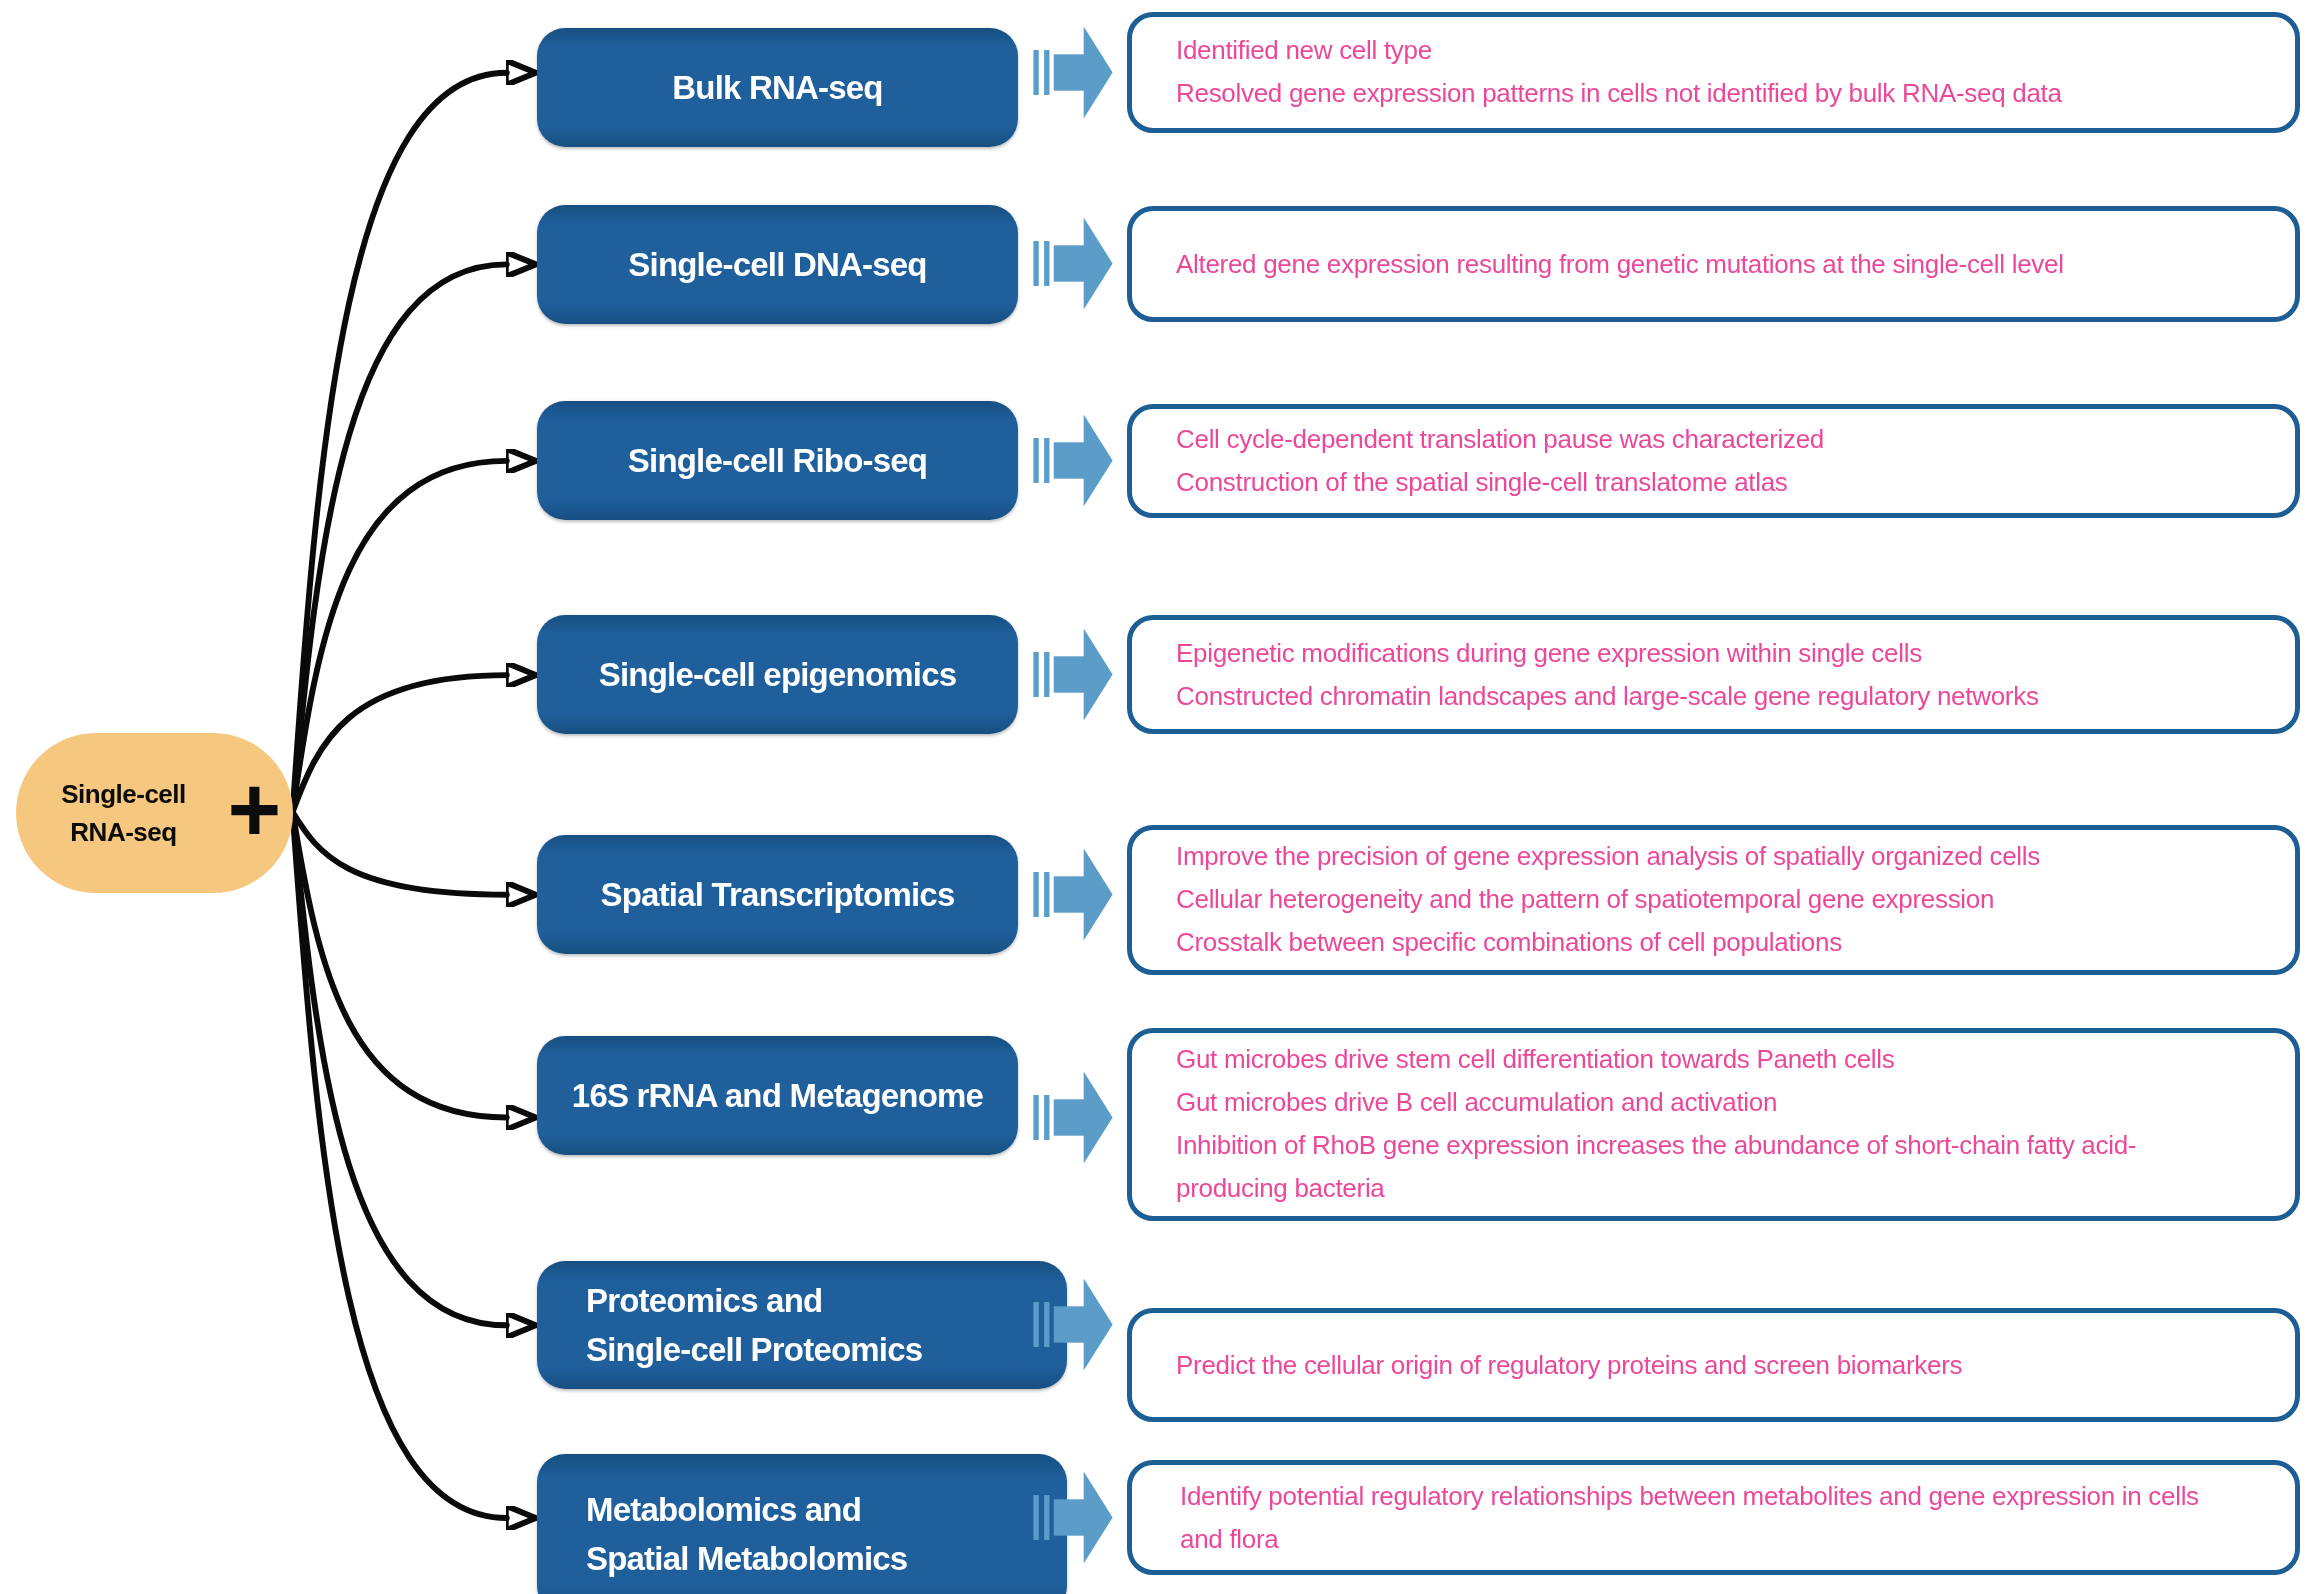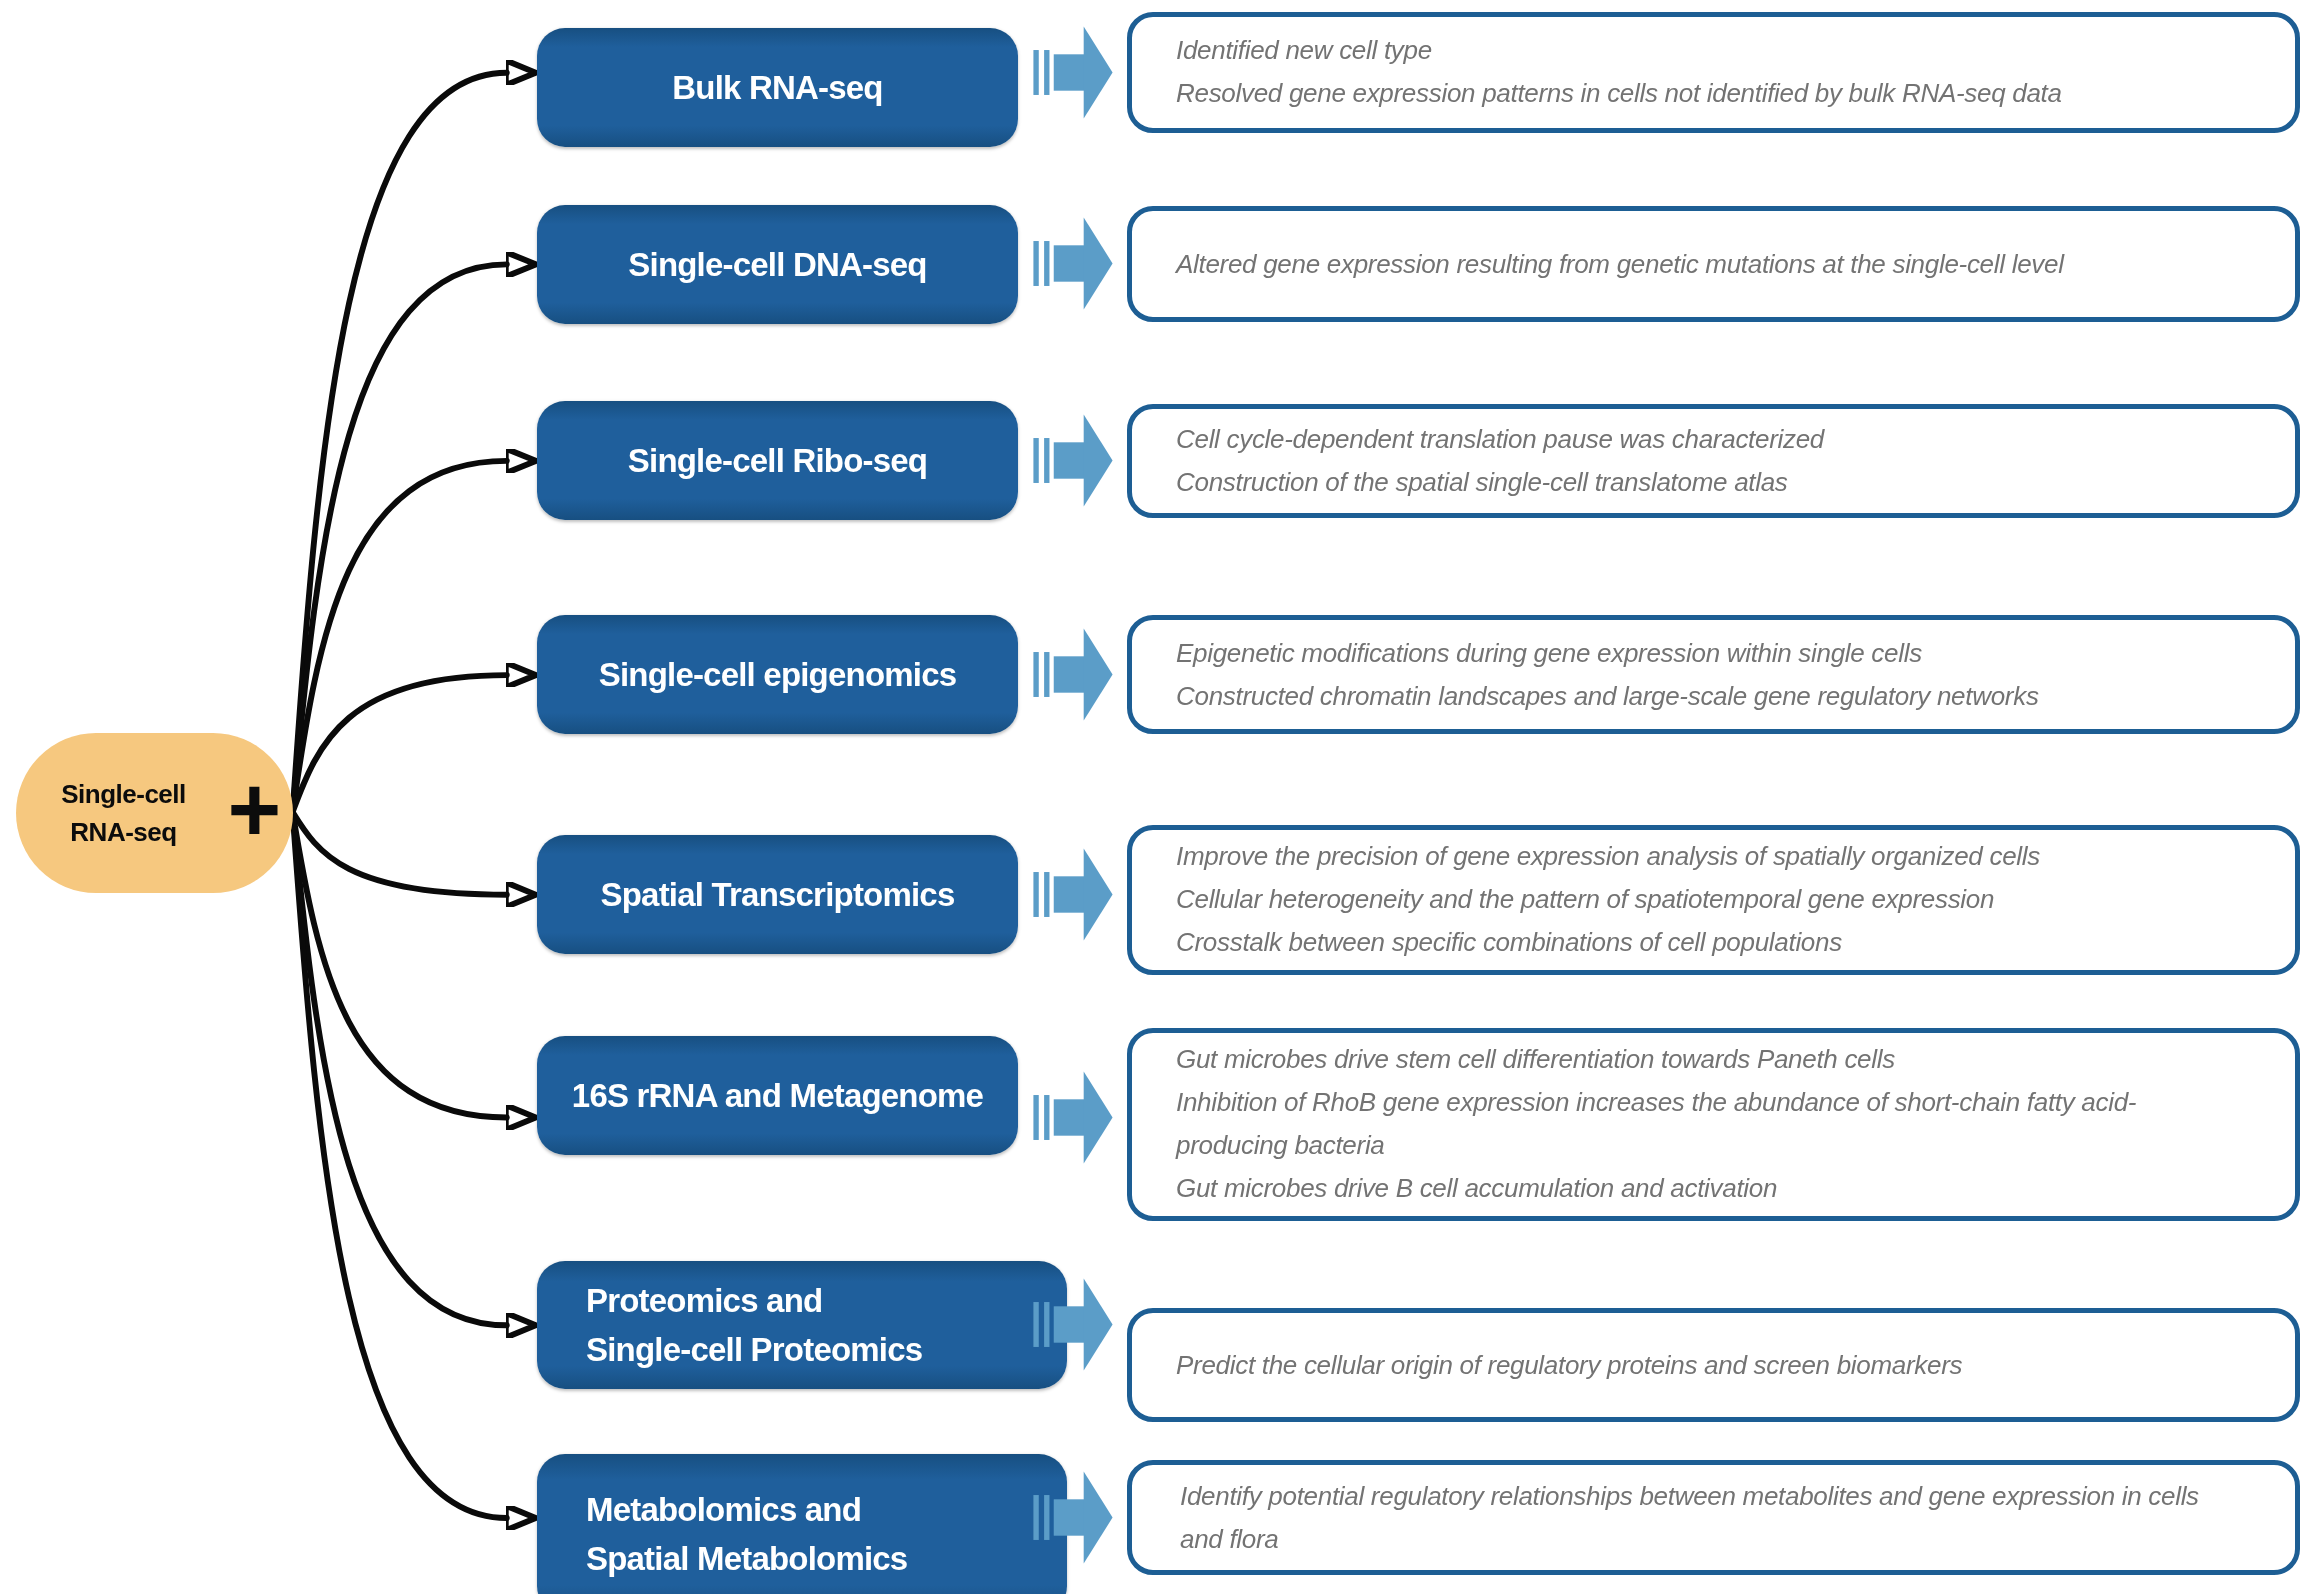--- a/index.html
+++ b/index.html
@@ -27,21 +27,21 @@
         letter-spacing:-0.8px;white-space:nowrap;}
   .mbox.left{align-items:flex-start;padding-left:49px;}
 
   .barrow{position:absolute;z-index:3;}
   .barrow rect,.barrow polygon{fill:var(--arrow);}
 
   .rbox{position:absolute;left:1127px;width:1173px;z-index:3;background:#ffffff;
         border:5.4px solid var(--outline);border-radius:26px;box-sizing:border-box;
         display:flex;flex-direction:column;justify-content:center;
         padding:5.4px 64px 5.4px 44px;}
-  .rbox .oline{color:#737373;font-size:26px;line-height:43px;letter-spacing:-0.3px;font-style:italic;}
+  .rbox .oline{color:#ec4899;font-size:26px;line-height:43px;letter-spacing:-0.3px;}
 </style>
 </head>
 <body>
 
 <div id="diagram">
 
   <svg id="curves" width="2307" height="1595" viewBox="0 0 4297 2970">
     <defs>
       <marker id="ah" markerUnits="userSpaceOnUse" markerWidth="60" markerHeight="46" refX="2" refY="23" orient="auto">
         <path d="M0,0 L56,23 L0,46 Z" fill="#0A0A0A" stroke="none"></path>
@@ -151,22 +151,22 @@
           <span class="mline">16S rRNA and Metagenome</span>
         </div>
     <svg class="barrow" viewBox="0 0 152 200" style="left: 1032px; top: 1064px; width: 82px; height: 107px;">
       <rect x="2" y="58" width="10" height="84"></rect>
       <rect x="22" y="58" width="10" height="84"></rect>
       <rect x="40" y="66" width="58" height="68"></rect>
       <polygon points="96,14 150,100 96,186"></polygon>
     </svg>
     <div class="rbox" style="top: 1028px; min-height: 179px;">
           <div class="oline">Gut microbes drive stem cell differentiation towards Paneth cells</div>
+          <div class="oline">Gut microbes drive B cell accumulation and activation</div>
           <div class="oline">Inhibition of RhoB gene expression increases the abundance of short-chain fatty acid-producing bacteria</div>
-          <div class="oline">Gut microbes drive B cell accumulation and activation</div>
         </div>
   </div>
 
   <div class="row">
     <div class="mbox left" style="top: 1261px; height: 128px;">
           <span class="mline">Proteomics and</span>
           <span class="mline">Single-cell Proteomics</span>
         </div>
     <svg class="barrow" viewBox="0 0 152 200" style="left: 1032px; top: 1271px; width: 82px; height: 107px;">
       <rect x="2" y="58" width="10" height="84"></rect>

